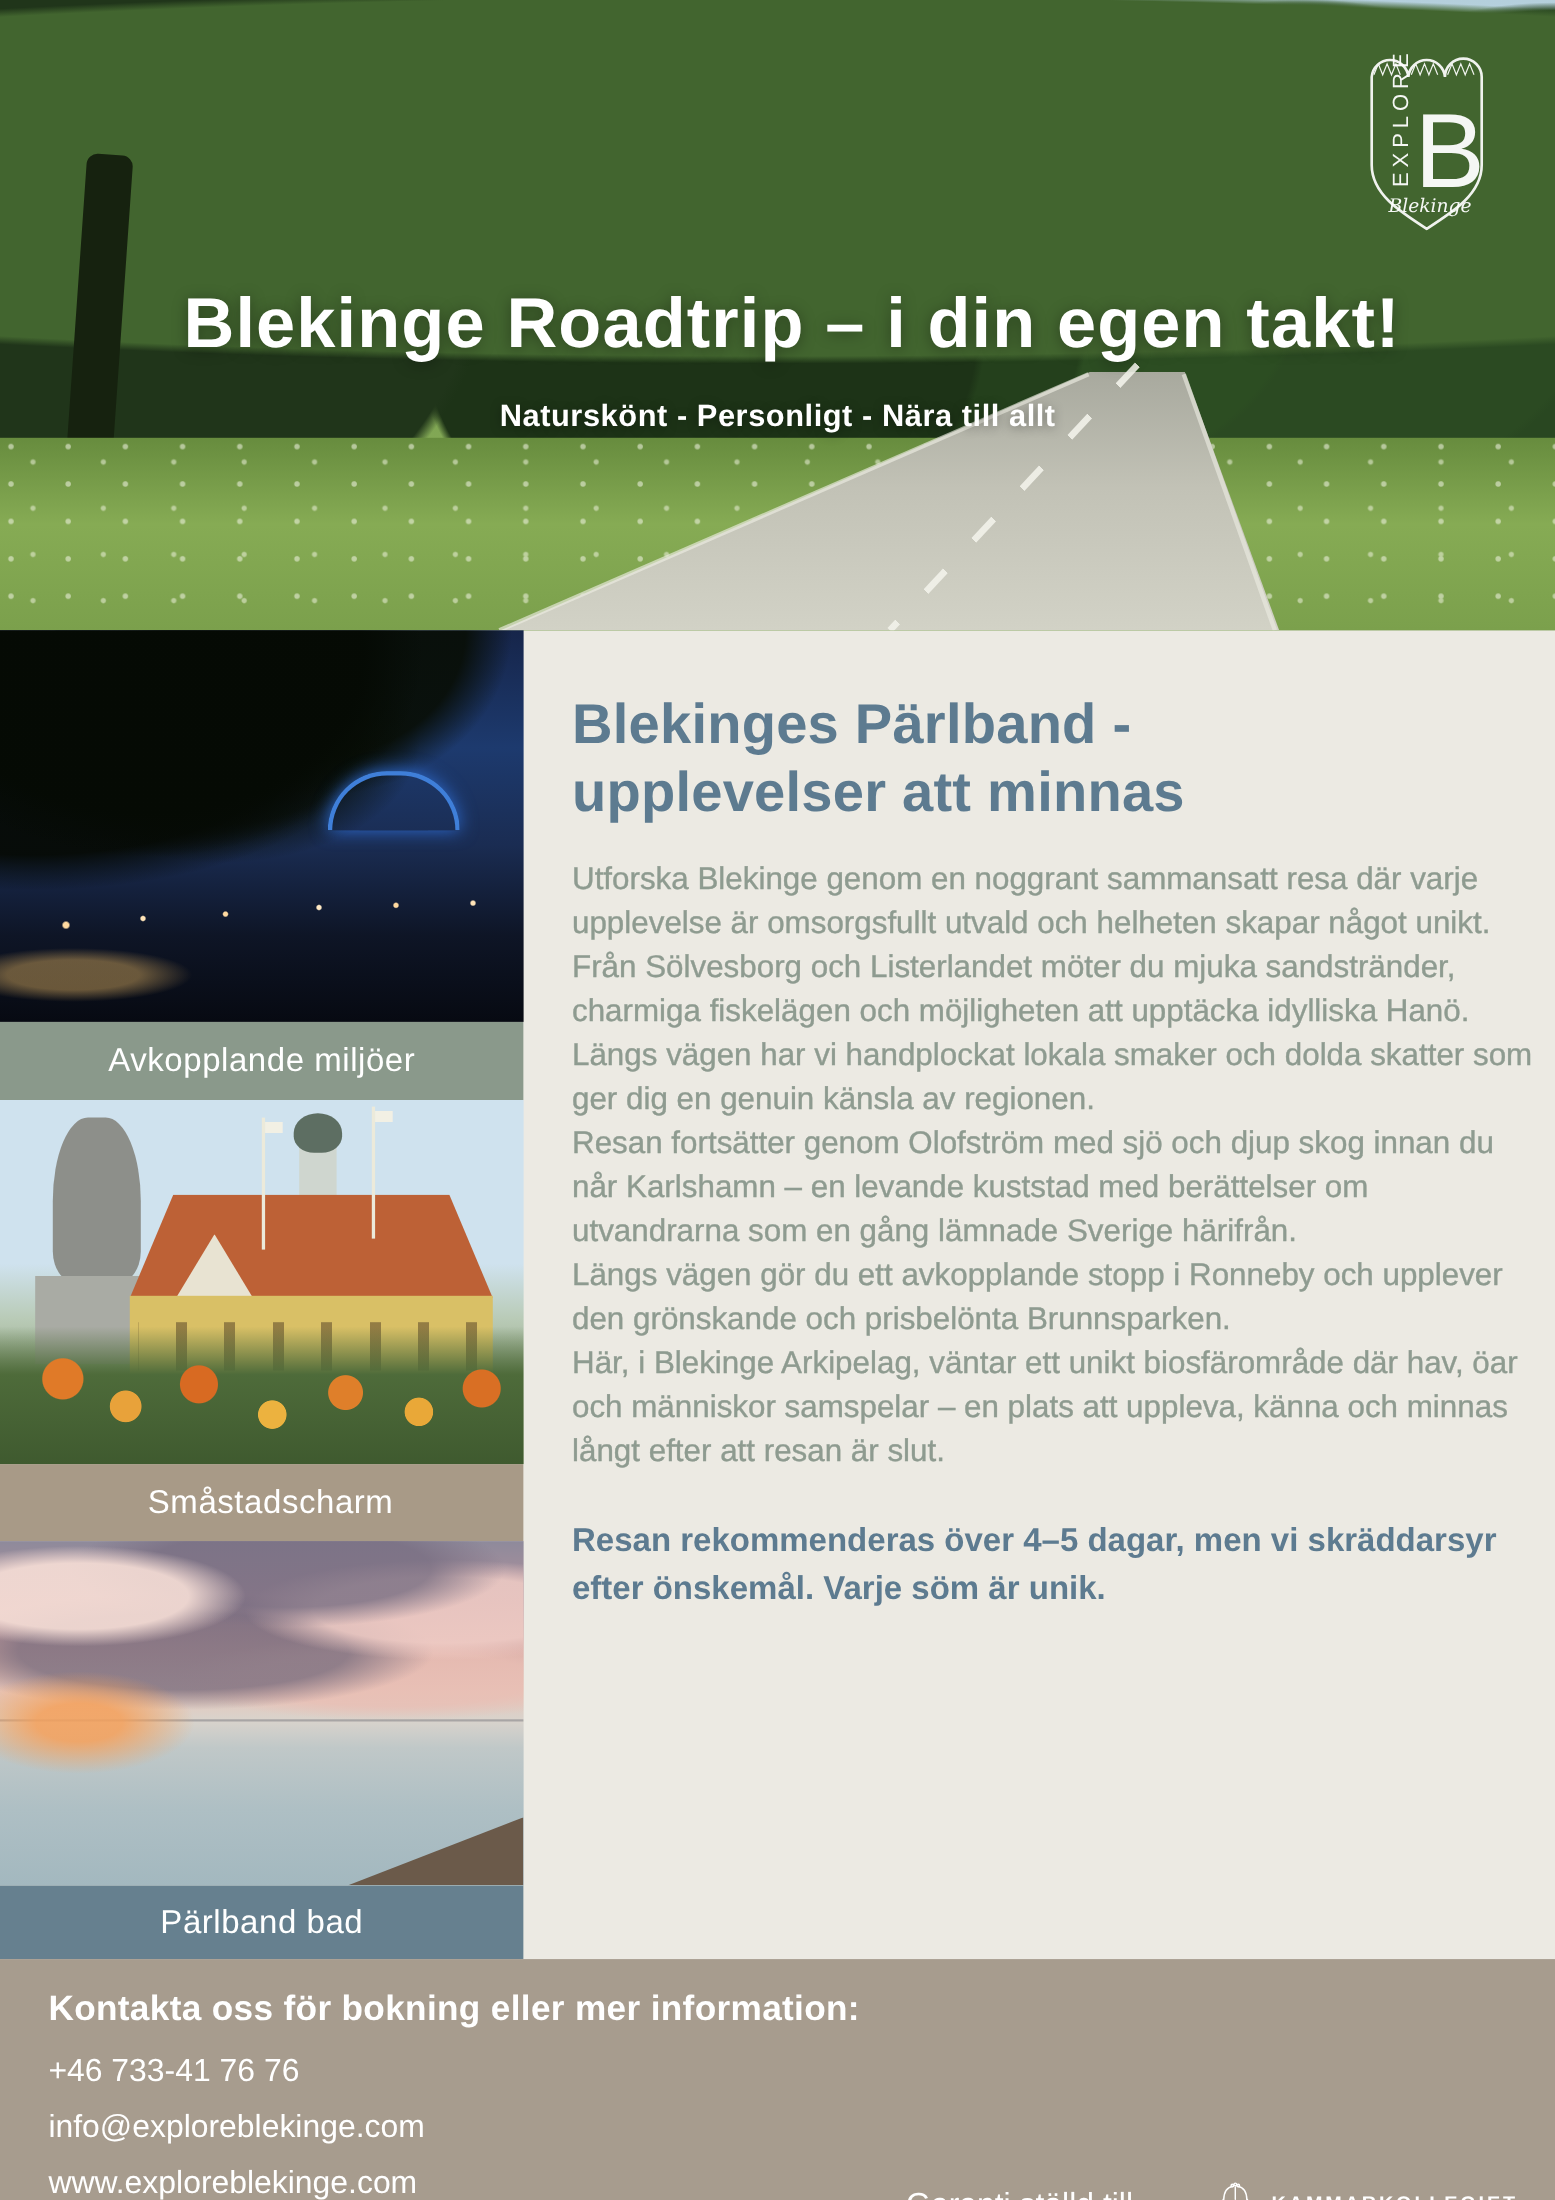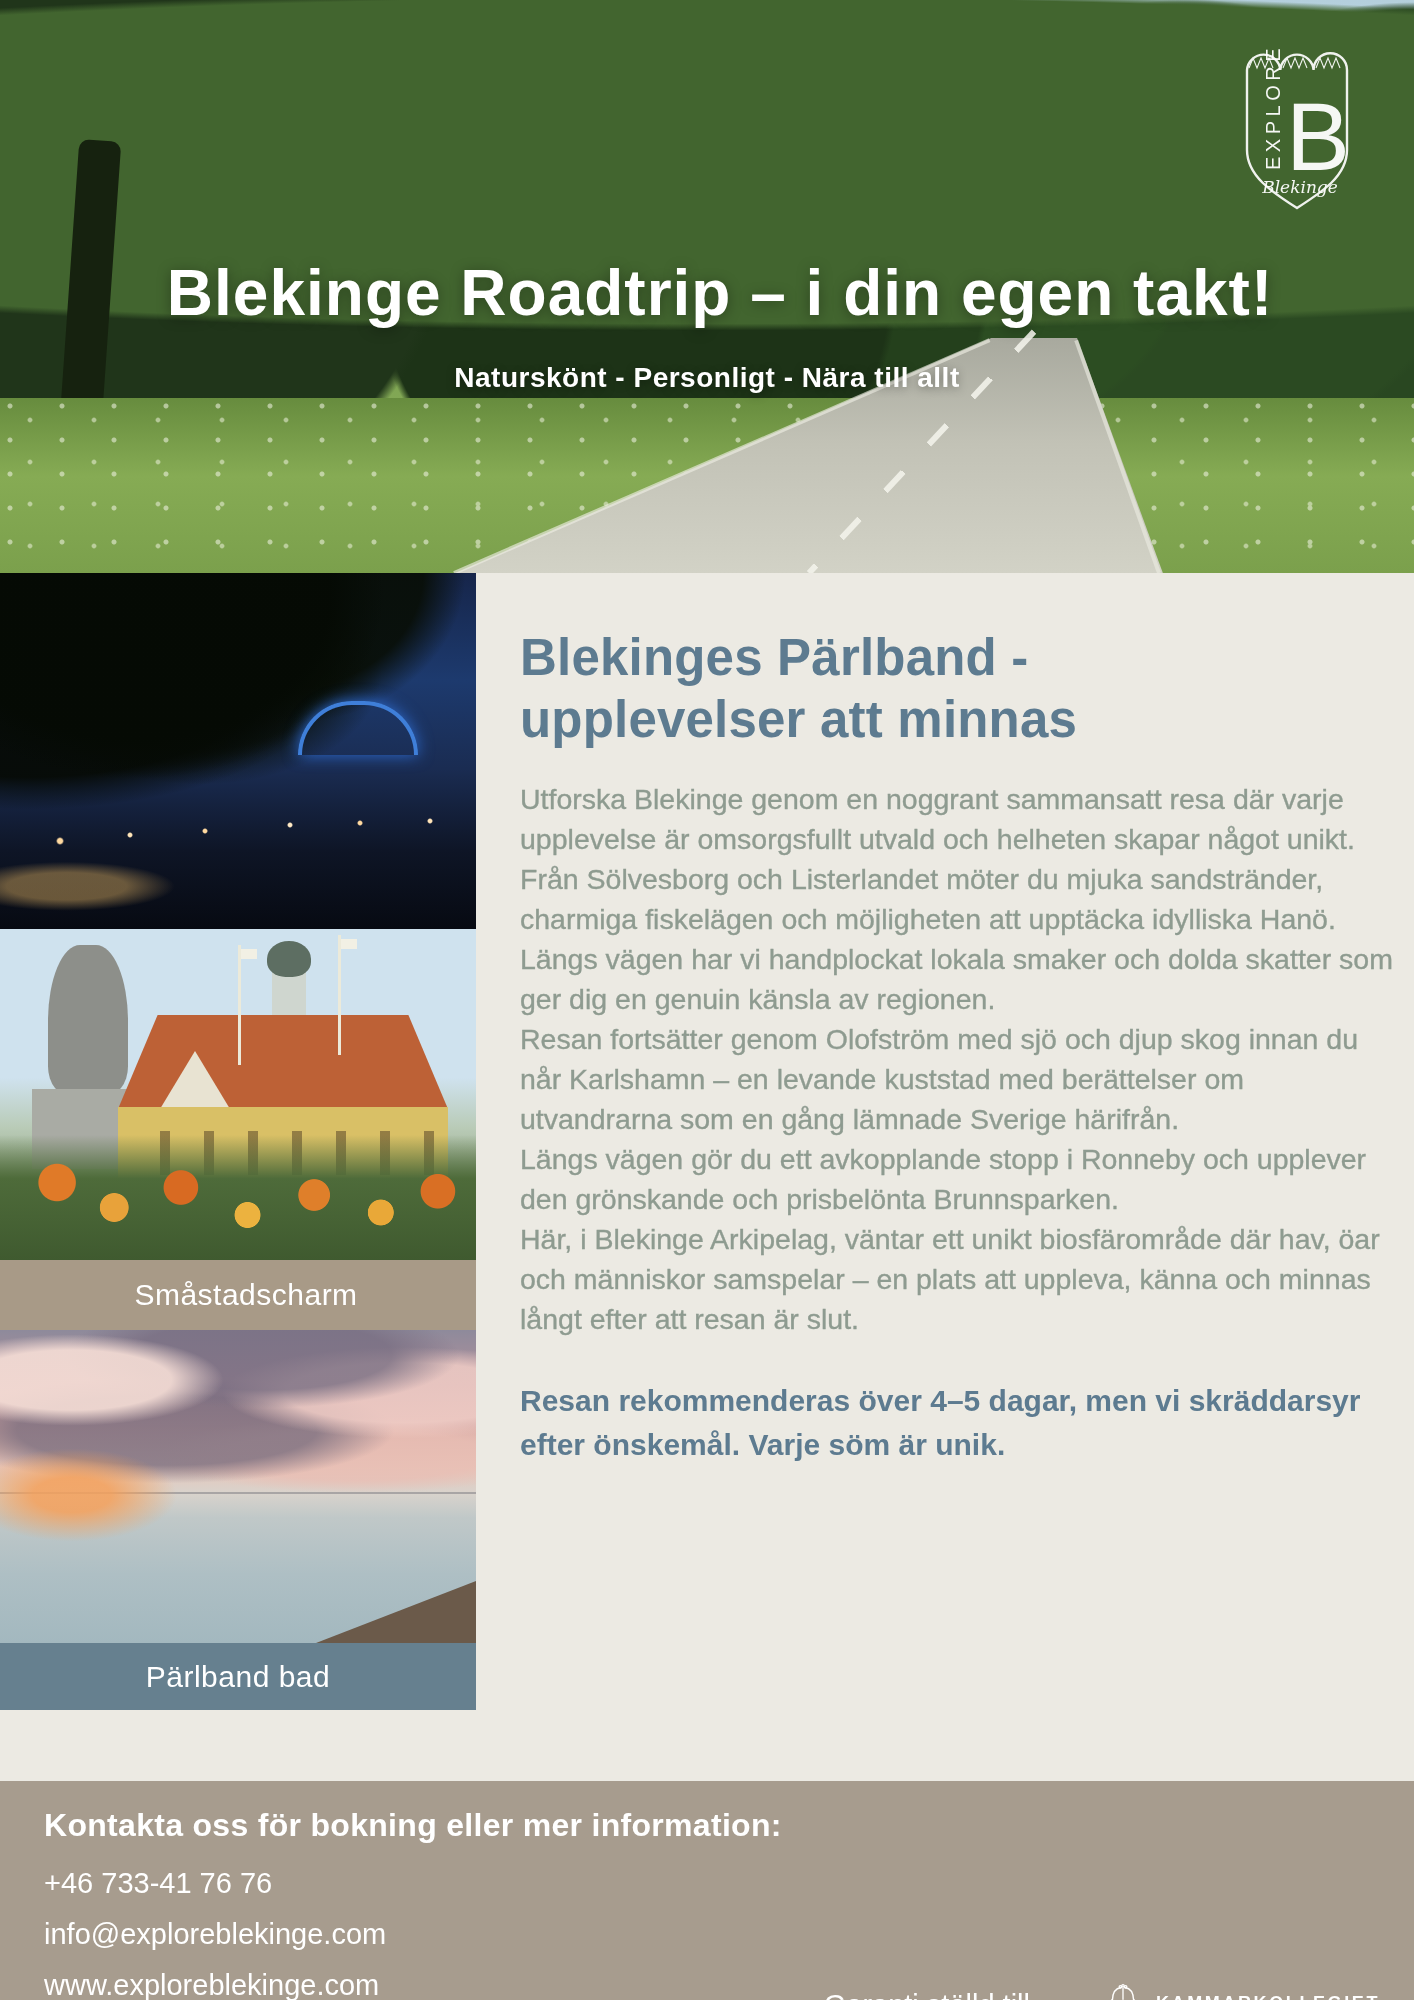--- a/index.html
+++ b/index.html
@@ -167,20 +167,21 @@
   </header>
 
   <div class="content">
 
     <aside class="gallery">
       <figure class="photo photo-1" style="margin:0">
         <div class="p1-canopy"></div>
         <div class="p1-bridge"></div>
         <div class="p1-lights"></div>
       </figure>
+      <div class="caption cap-1">Avkopplande miljöer</div>
 
       <figure class="photo photo-2" style="margin:0">
         <div class="p2-statue"></div>
         <div class="p2-tower"></div>
         <div class="p2-roof"></div>
         <div class="p2-gable"></div>
         <div class="p2-wall"></div>
         <div class="p2-pole a"></div>
         <div class="p2-pole b"></div>
         <div class="p2-flag a"></div>

